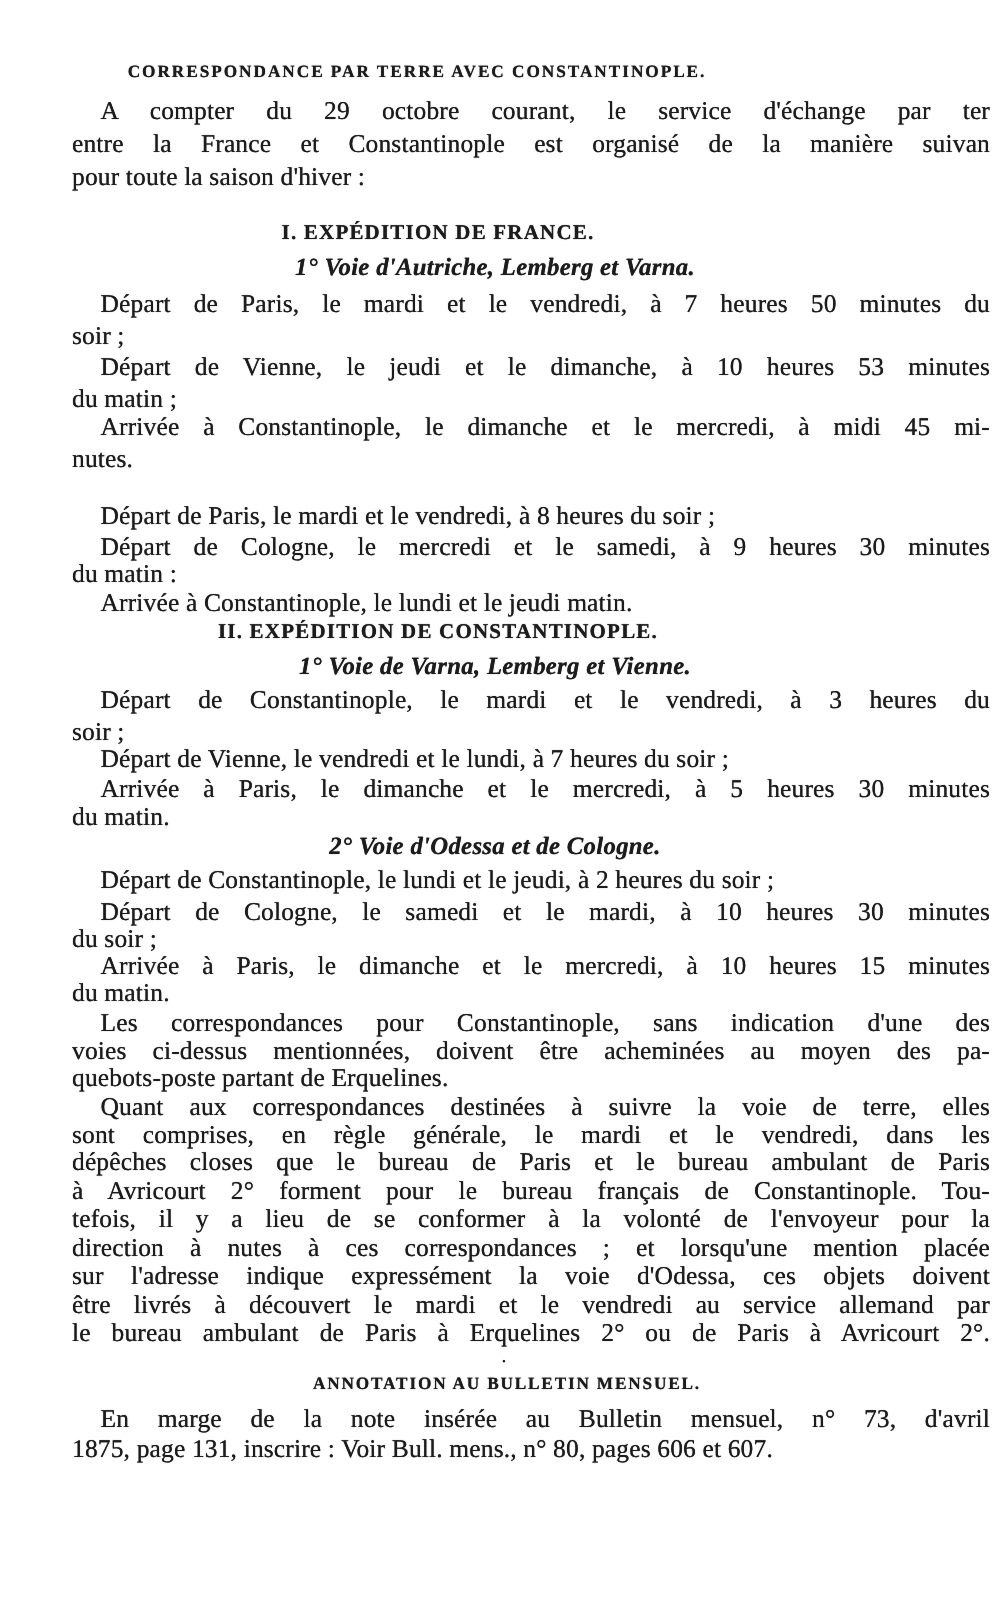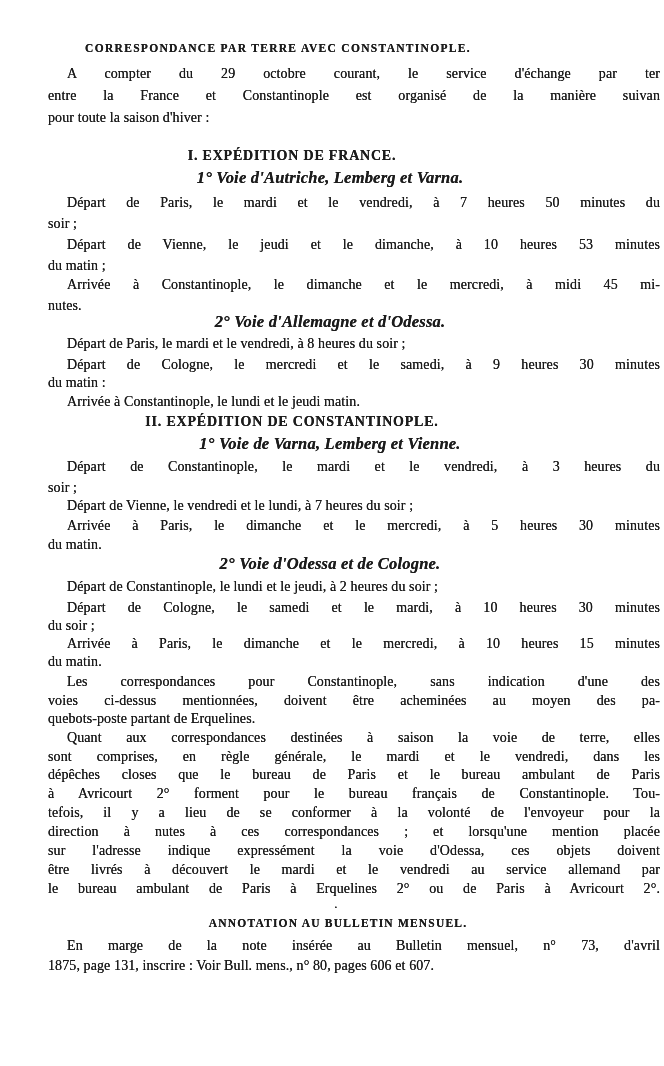--- a/index.html
+++ b/index.html
@@ -8,21 +8,21 @@
     background: #ffffff;
     font-family: "Liberation Serif", "DejaVu Serif", serif;
     color: #1c1c1c;
   }
   .page {
     position: relative; width: 664px; height: 1066px;
     background: #ffffff; overflow: hidden;
   }
   .ln {
     position: absolute; left: 48px; width: 612px;
-    font-size: 14px; line-height: 20px;
+    font-size: 17px; line-height: 20px;
     text-shadow: 0 0 0.5px currentColor;
     letter-spacing: 0.1px;
   }
   .j { text-align: justify; text-align-last: justify; }
   .l { text-align: left; }
   .ind { text-indent: 19px; }
   .running {
     left: 0; width: 556px; text-align: center; text-align-last: center;
     font-size: 11.5px; font-weight: bold; letter-spacing: 1.3px;
     text-shadow: 0 0 0.6px currentColor;
@@ -61,21 +61,20 @@
   <div class="ln sechead" style="top:146px">I. EXPÉDITION DE FRANCE.</div>
   <div class="ln routehead" style="top:168px">1° Voie d'Autriche, Lemberg et Varna.</div>
 
   <div class="ln j ind" style="top:193px">Départ de Paris, le mardi et le vendredi, à 7 heures 50 minutes du</div>
   <div class="ln l" style="top:214px">soir ;</div>
   <div class="ln j ind" style="top:235px">Départ de Vienne, le jeudi et le dimanche, à 10 heures 53 minutes</div>
   <div class="ln l" style="top:256px">du matin ;</div>
   <div class="ln j ind" style="top:275px">Arrivée à Constantinople, le dimanche et le mercredi, à midi 45 mi-</div>
   <div class="ln l" style="top:296px">nutes.</div>
 
-  <div class="ln routehead" style="top:312px">2° Voie d'Allemagne et d'Odessa.</div>
   <div class="ln l ind" style="top:334px">Départ de Paris, le mardi et le vendredi, à 8 heures du soir ;</div>
   <div class="ln j ind" style="top:355px">Départ de Cologne, le mercredi et le samedi, à 9 heures 30 minutes</div>
   <div class="ln l" style="top:373px">du matin :</div>
   <div class="ln l ind" style="top:392px">Arrivée à Constantinople, le lundi et le jeudi matin.</div>
 
   <div class="ln sechead" style="top:412px">II. EXPÉDITION DE CONSTANTINOPLE.</div>
   <div class="ln routehead" style="top:434px">1° Voie de Varna, Lemberg et Vienne.</div>
 
   <div class="ln j ind" style="top:457px">Départ de Constantinople, le mardi et le vendredi, à 3 heures du</div>
   <div class="ln l" style="top:478px">soir ;</div>
@@ -87,21 +86,21 @@
   <div class="ln l ind" style="top:577px">Départ de Constantinople, le lundi et le jeudi, à 2 heures du soir ;</div>
   <div class="ln j ind" style="top:598px">Départ de Cologne, le samedi et le mardi, à 10 heures 30 minutes</div>
   <div class="ln l" style="top:616px">du soir ;</div>
   <div class="ln j ind" style="top:634px">Arrivée à Paris, le dimanche et le mercredi, à 10 heures 15 minutes</div>
   <div class="ln l" style="top:652px">du matin.</div>
 
   <div class="ln j ind" style="top:672px">Les correspondances pour Constantinople, sans indication d'une des</div>
   <div class="ln j" style="top:691px">voies ci-dessus mentionnées, doivent être acheminées au moyen des pa-</div>
   <div class="ln l" style="top:709px">quebots-poste partant de Erquelines.</div>
 
-  <div class="ln j ind" style="top:728px">Quant aux correspondances destinées à saison la voie de terre, elles</div>
+  <div class="ln j ind" style="top:728px">Quant aux correspondances destinées à suivre la voie de terre, elles</div>
   <div class="ln j" style="top:747px">sont comprises, en règle générale, le mardi et le vendredi, dans les</div>
   <div class="ln j" style="top:765px">dépêches closes que le bureau de Paris et le bureau ambulant de Paris</div>
   <div class="ln j" style="top:784px">à Avricourt 2° forment pour le bureau français de Constantinople. Tou-</div>
   <div class="ln j" style="top:803px">tefois, il y a lieu de se conformer à la volonté de l'envoyeur pour la</div>
   <div class="ln j" style="top:822px">direction à nutes à ces correspondances ; et lorsqu'une mention placée</div>
   <div class="ln j" style="top:841px">sur l'adresse indique expressément la voie d'Odessa, ces objets doivent</div>
   <div class="ln j" style="top:860px">être livrés à découvert le mardi et le vendredi au service allemand par</div>
   <div class="ln j" style="top:879px">le bureau ambulant de Paris à Erquelines 2° ou de Paris à Avricourt 2°.</div>
 
   <div class="ln mark" style="top:901px">.</div>

